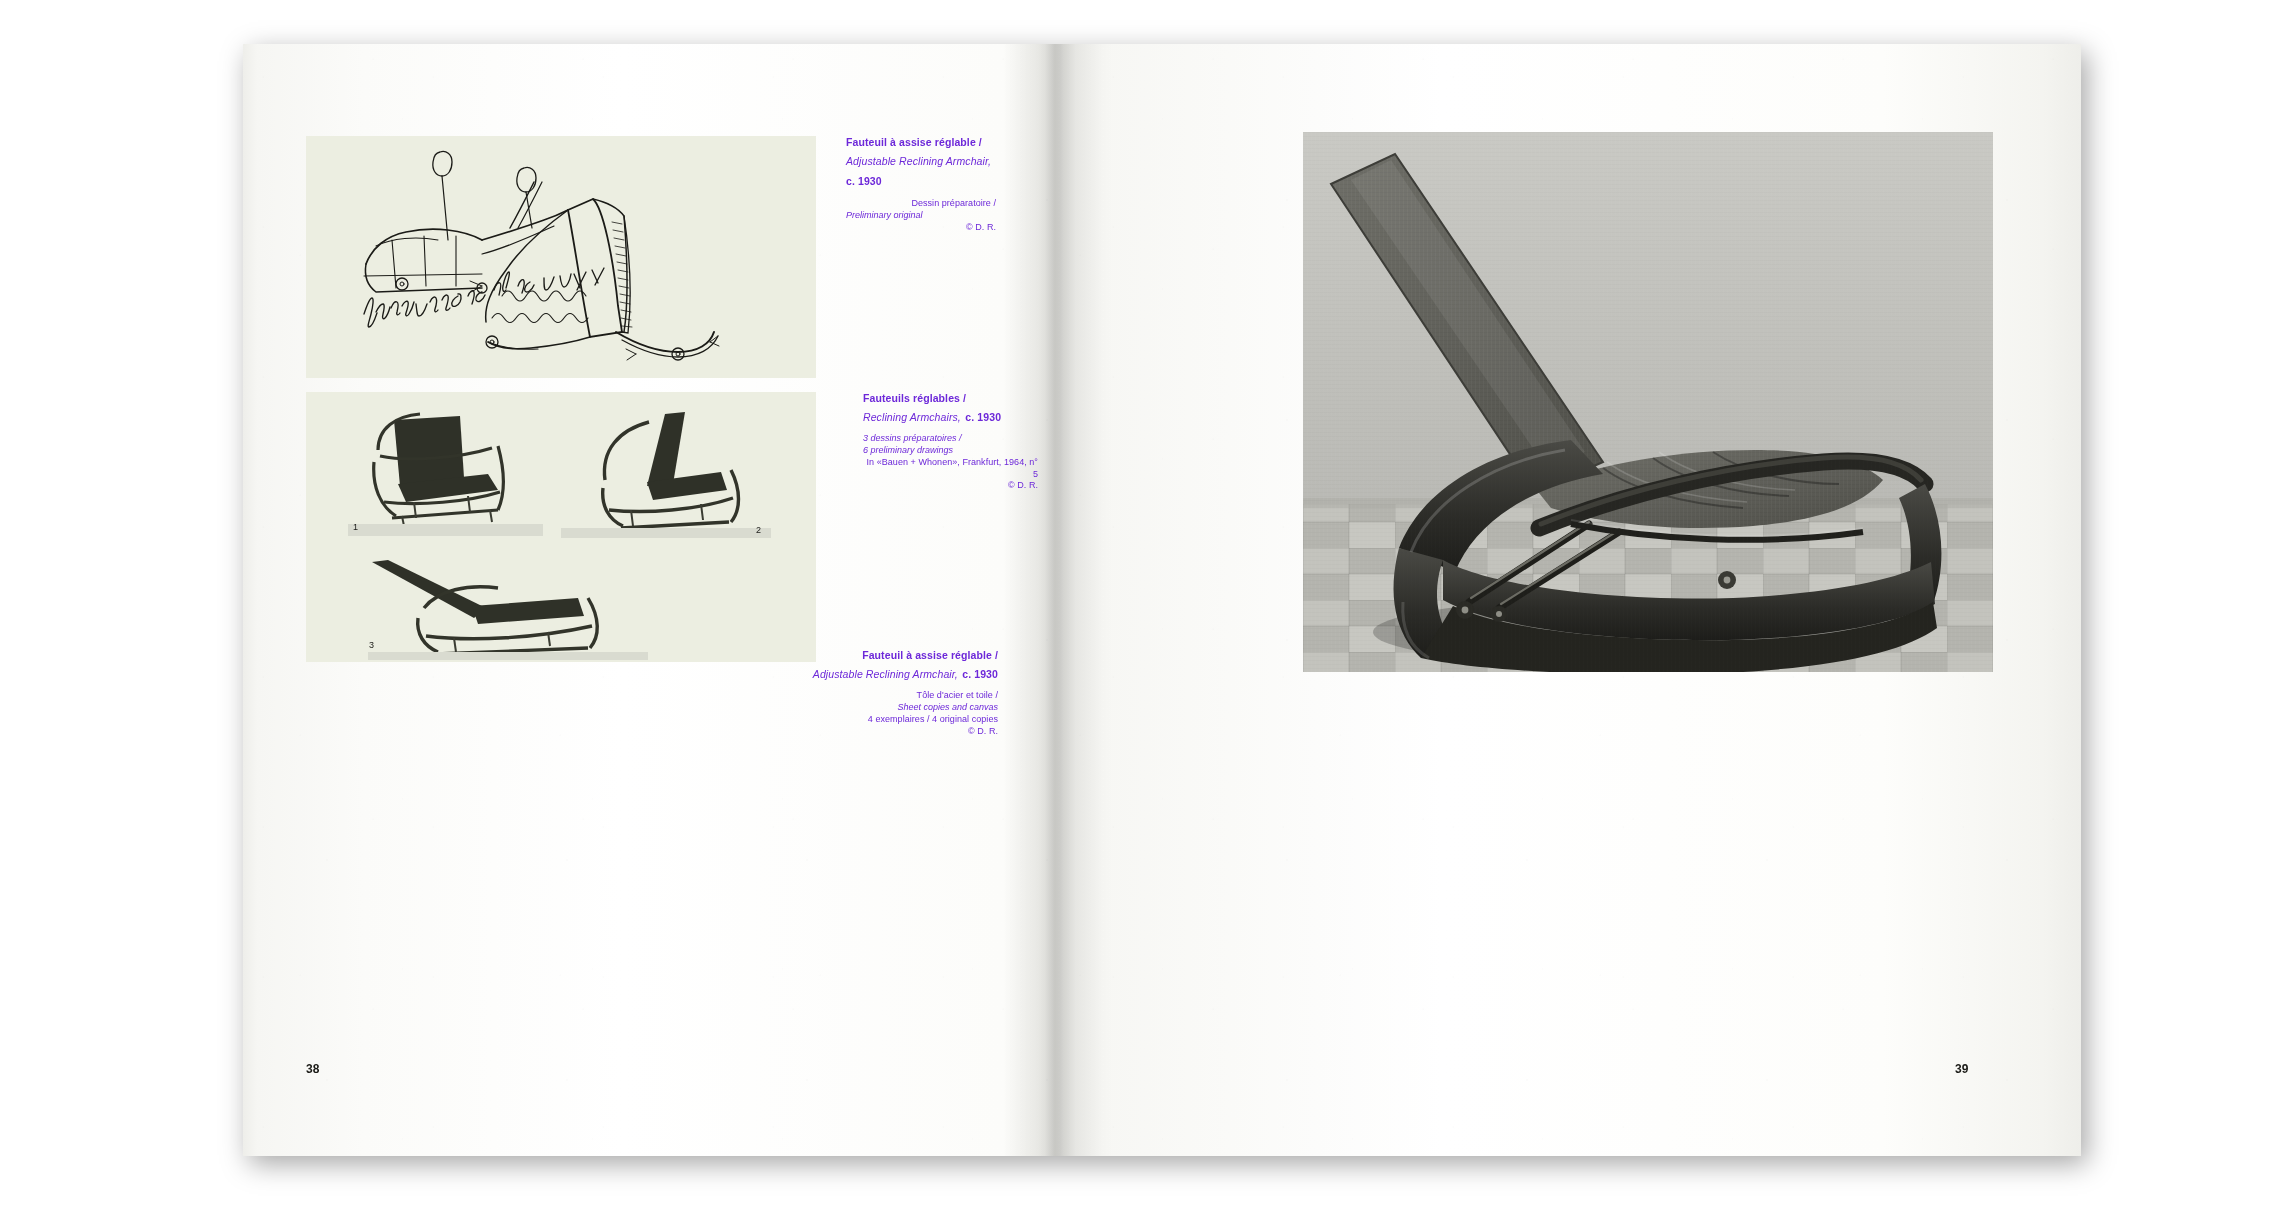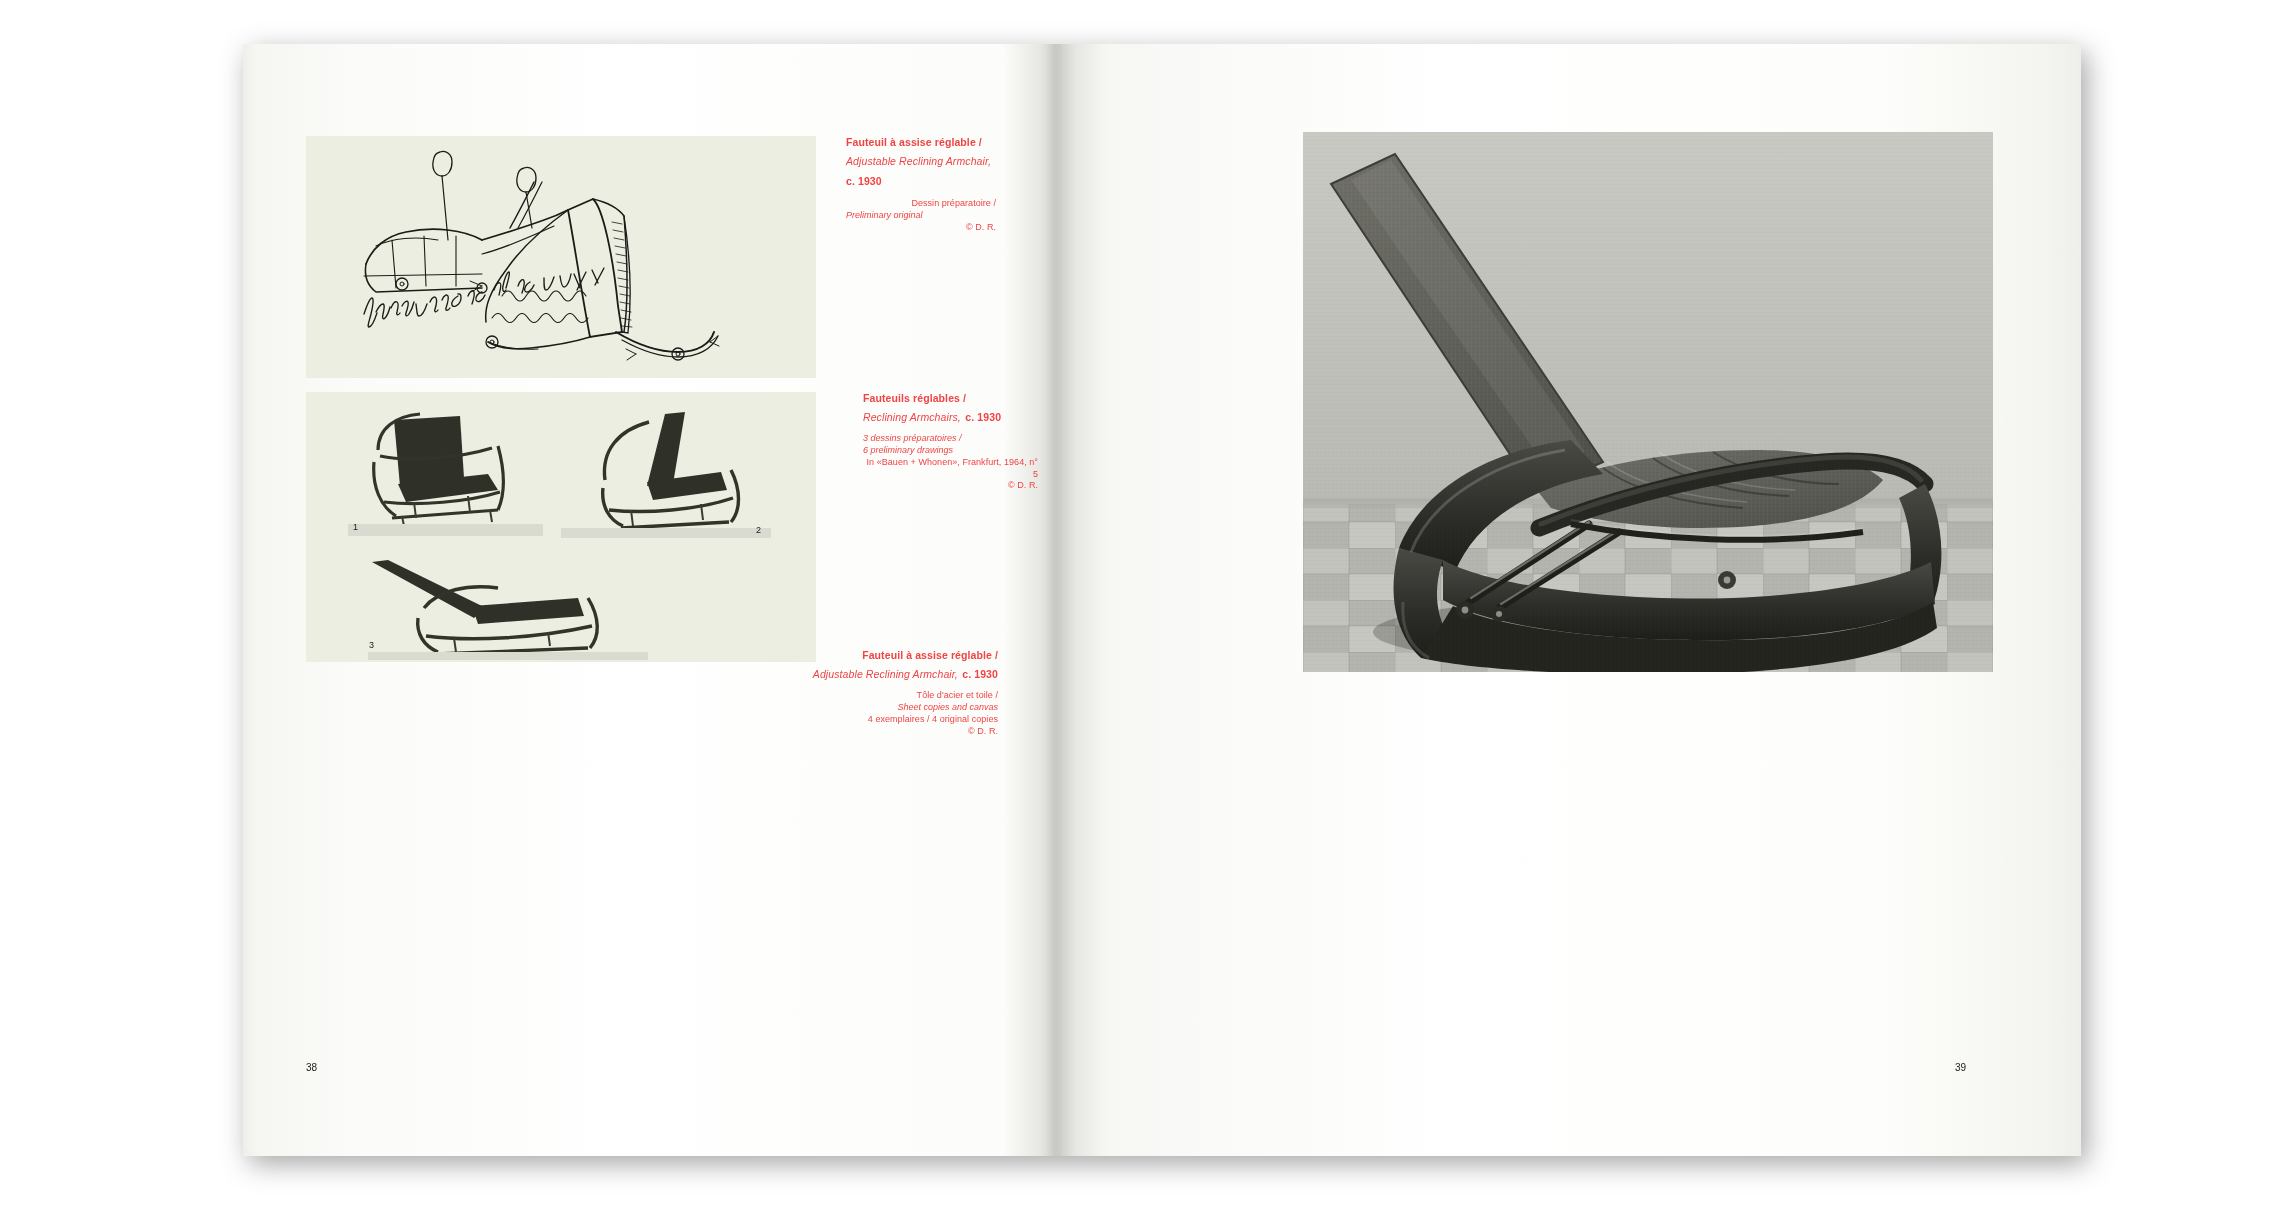--- a/index.html
+++ b/index.html
@@ -100,21 +100,21 @@
 
   
   #plate-main {
     left: 1060px; top: 88px; width: 690px; height: 540px;
     background: #b9b9b4;
   }
 
   
   .caption {
     position: absolute;
-    color: #ef4444;
+    color: #6d28d9;
     line-height: 1.30;
   }
   .caption .t-bold {
     font-size: 10.5px;
     font-weight: bold;
     letter-spacing: 0.1px;
   }
   .caption .t-bolditalic {
     font-size: 10.5px;
     font-weight: normal;
@@ -130,22 +130,23 @@
   .caption .t-italic {
     font-size: 9px;
     font-style: italic;
   }
   .caption .small-gap { height: 7px; }
   .caption.right { text-align: right; }
 
   
   .folio {
     position: absolute;
-    font-size: 10px;
+    font-size: 12px;
     color: #1a1a16;
+    font-weight: bold;
   }
 
   
   svg { display: block; }
 </style>
 </head>
 <body>
 
 <div id="page">
 

